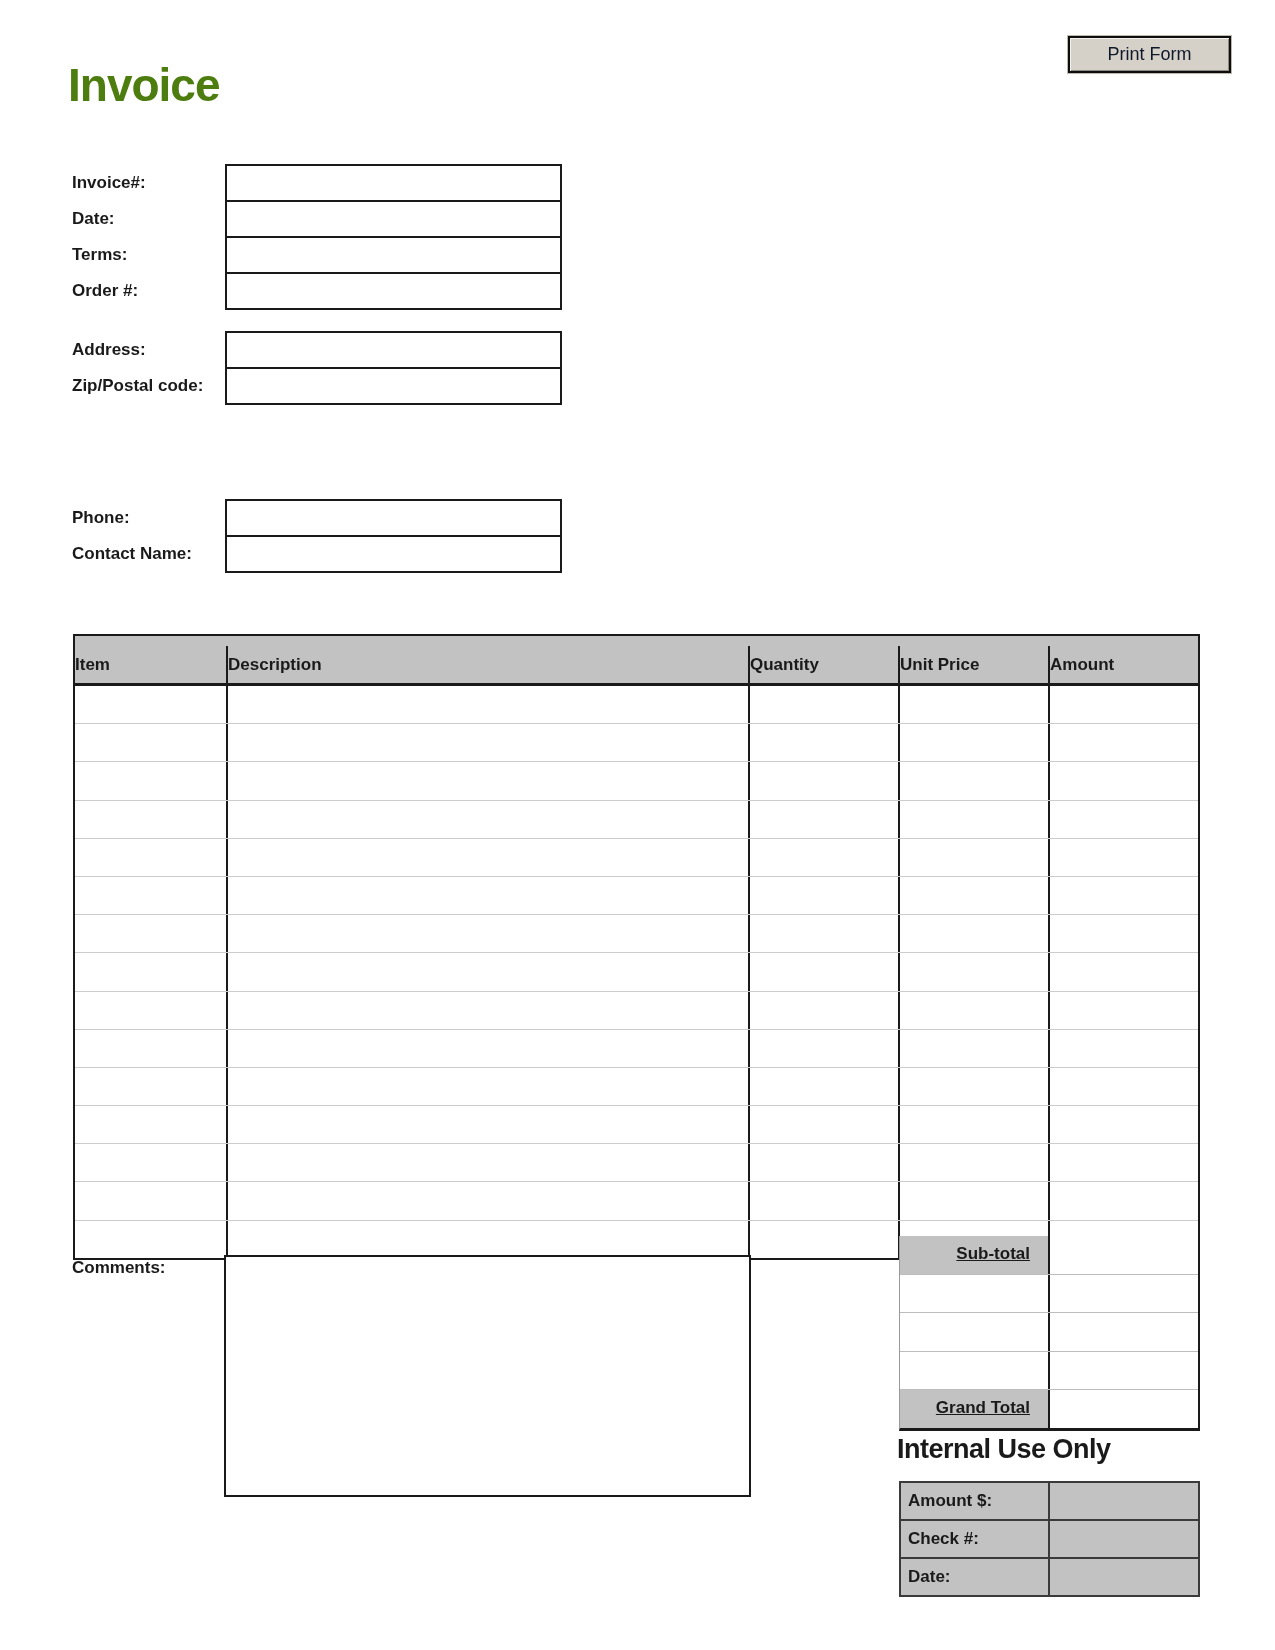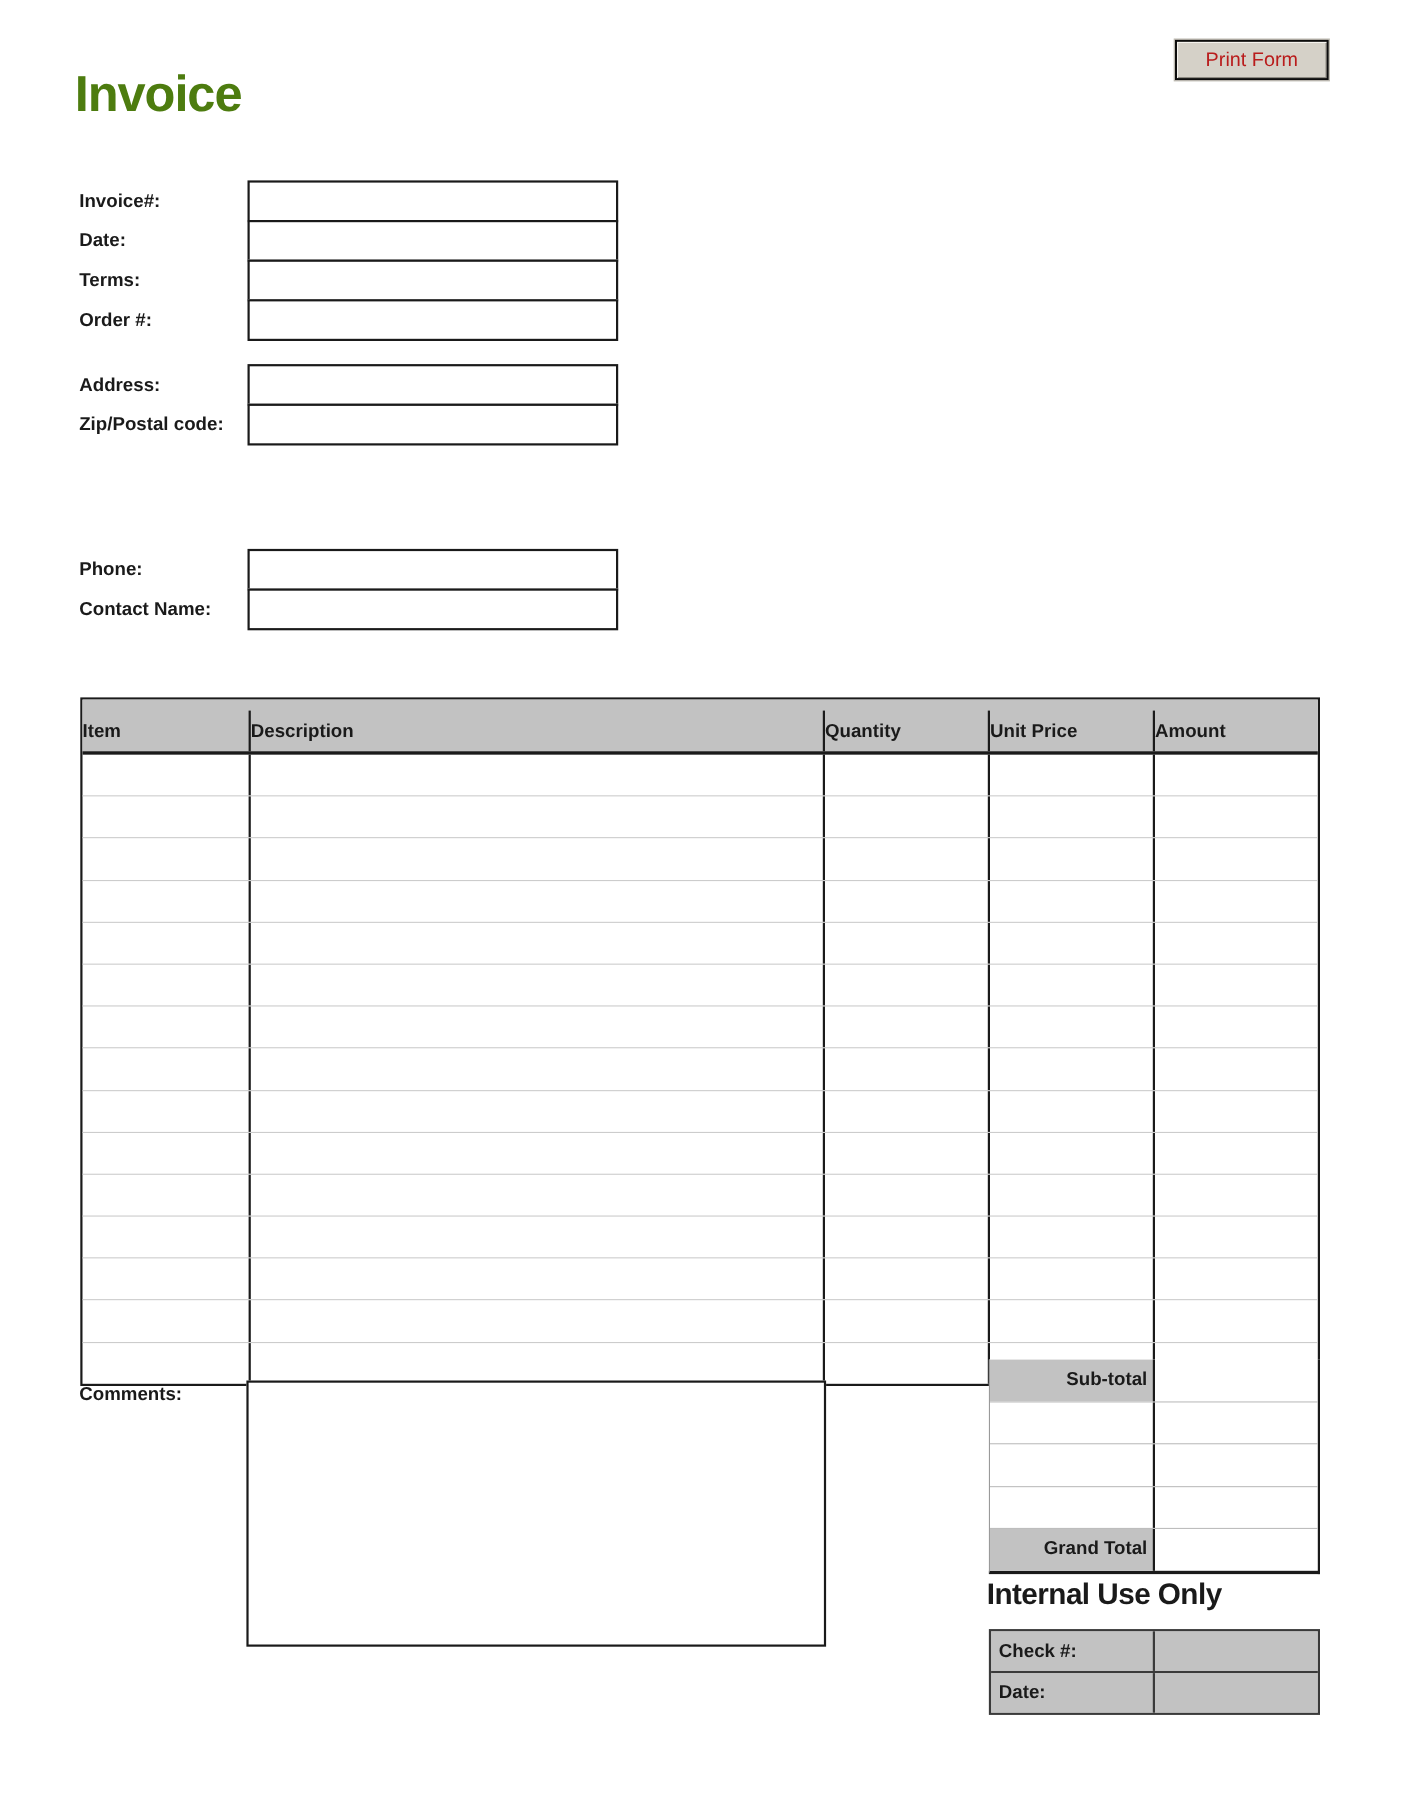--- a/index.html
+++ b/index.html
@@ -1,27 +1,27 @@
 <!DOCTYPE html>
 <html style="--header-gray: #c2c2c2; --shaded-gray: #c2c2c2; --line-black: #1a1a1a; --hairline-gray: #cccccc; --button-face: #d5d1c8;"><head>
 <meta charset="utf-8">
 <style>
   html,body{margin:0;padding:0;background:#ffffff;}
   body{font-family:"Liberation Sans", sans-serif; color:#1a1a1a;}
   .page{position:relative;width:1275px;height:1650px;background:#fff;overflow:hidden;}
 
   
   .print-btn{
-    position:absolute;left:1068px;top:36px;width:140px;height:37px;
+    position:absolute;left:1068px;top:36px;width:163px;height:37px;
     background:var(--button-face);
     border:2px solid #0d0d0d;
     outline:1px solid #bcb8ae;
     box-shadow:inset 1px 1px 0 #f5f3ee, inset -1px -1px 0 #8d8a82;
     font-family:"Liberation Sans", sans-serif;
-    font-size:18px;color:#b91c1c;text-align:center;line-height:33px;
+    font-size:18px;color:#0f172a;text-align:center;line-height:33px;
     padding:0;cursor:pointer;box-sizing:border-box;
   }
 
   .title{
     position:absolute;left:68px;top:58px;margin:0;
     font-size:46px;font-weight:bold;letter-spacing:-1px;color:#4d7c0f;
   }
 
   
   .fgroup{position:absolute;left:72px;}
@@ -42,21 +42,21 @@
   .it-row > div:last-child{border-right:none;}
 
   
   .comments-label{position:absolute;left:72px;top:1258px;font-weight:bold;font-size:17px;}
   .comments-box{position:absolute;left:224px;top:1255px;width:527px;height:242px;box-sizing:border-box;border:2px solid var(--line-black);background:#fff;font-size:15px;padding:4px 6px;}
 
   
   .totals{position:absolute;left:899px;top:1236px;width:301px;box-sizing:border-box;border-left:1px solid #9a9a9a;border-right:2px solid var(--line-black);border-bottom:3px solid var(--line-black);background:#fff;}
   .t-row{display:grid;grid-template-columns:150px 1fr;height:37.6px;}
   .t-row + .t-row{border-top:1px solid #bdbdbd;}
-  .t-label{box-sizing:border-box;border-right:2px solid var(--line-black);text-align:right;font-weight:bold;font-size:17px;line-height:36px;padding-right:5px;}
+  .t-label{box-sizing:border-box;border-right:2px solid var(--line-black);text-align:right;font-weight:bold;font-size:17px;line-height:36px;padding-right:18px;text-decoration:underline;}
   .t-label.shaded{background:var(--shaded-gray);}
   .t-value{font-size:15px;padding:1px 5px;box-sizing:border-box;}
 
   
   .internal-heading{position:absolute;left:897px;top:1434px;font-weight:bold;font-size:27px;letter-spacing:-0.5px;}
   .internal-table{position:absolute;left:899px;top:1481px;width:301px;box-sizing:border-box;border:2px solid #3a3a3a;background:var(--shaded-gray);}
   .i-row{display:grid;grid-template-columns:149px 1fr;height:36px;}
   .i-row + .i-row{border-top:2px solid #3a3a3a;}
   .i-label{box-sizing:border-box;border-right:2px solid #3a3a3a;font-weight:bold;font-size:17px;line-height:35px;padding-left:7px;background:var(--shaded-gray);}
   .i-value{background:var(--shaded-gray);}
@@ -257,20 +257,24 @@
       <div class="t-row">
       <div class="t-label shaded">Grand Total</div>
       <div class="t-value"></div>
     </div>
     </div>
 
   <div class="internal-heading">Internal Use Only</div>
 
   <div class="internal-table">
 
+  <div class="i-row">
+      <div class="i-label">Amount $:</div>
+      <div class="i-value"></div>
+    </div>
       <div class="i-row">
       <div class="i-label">Check #:</div>
       <div class="i-value"></div>
     </div>
       <div class="i-row">
       <div class="i-label">Date:</div>
       <div class="i-value"></div>
     </div>
     </div>
 

